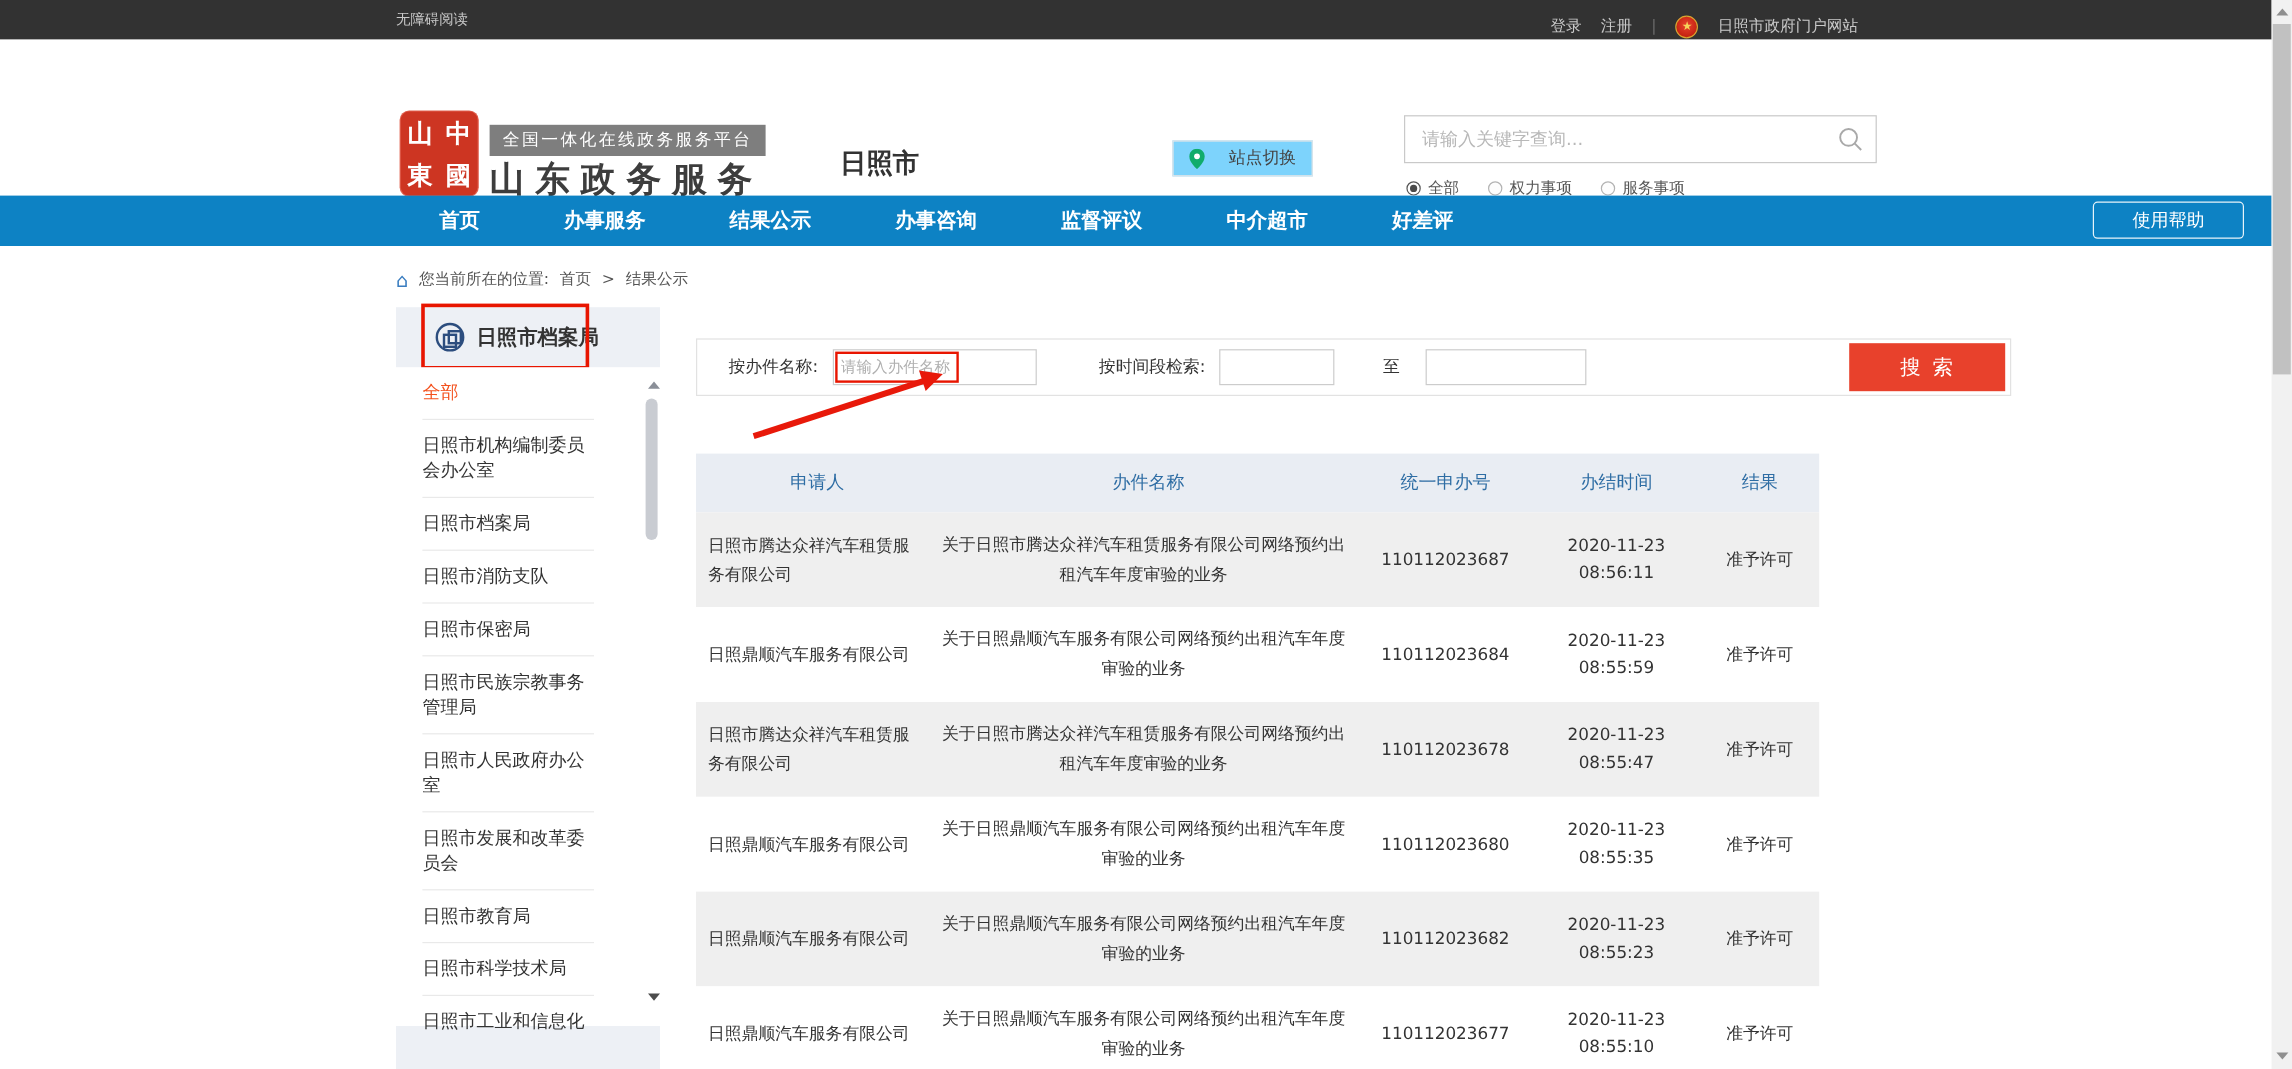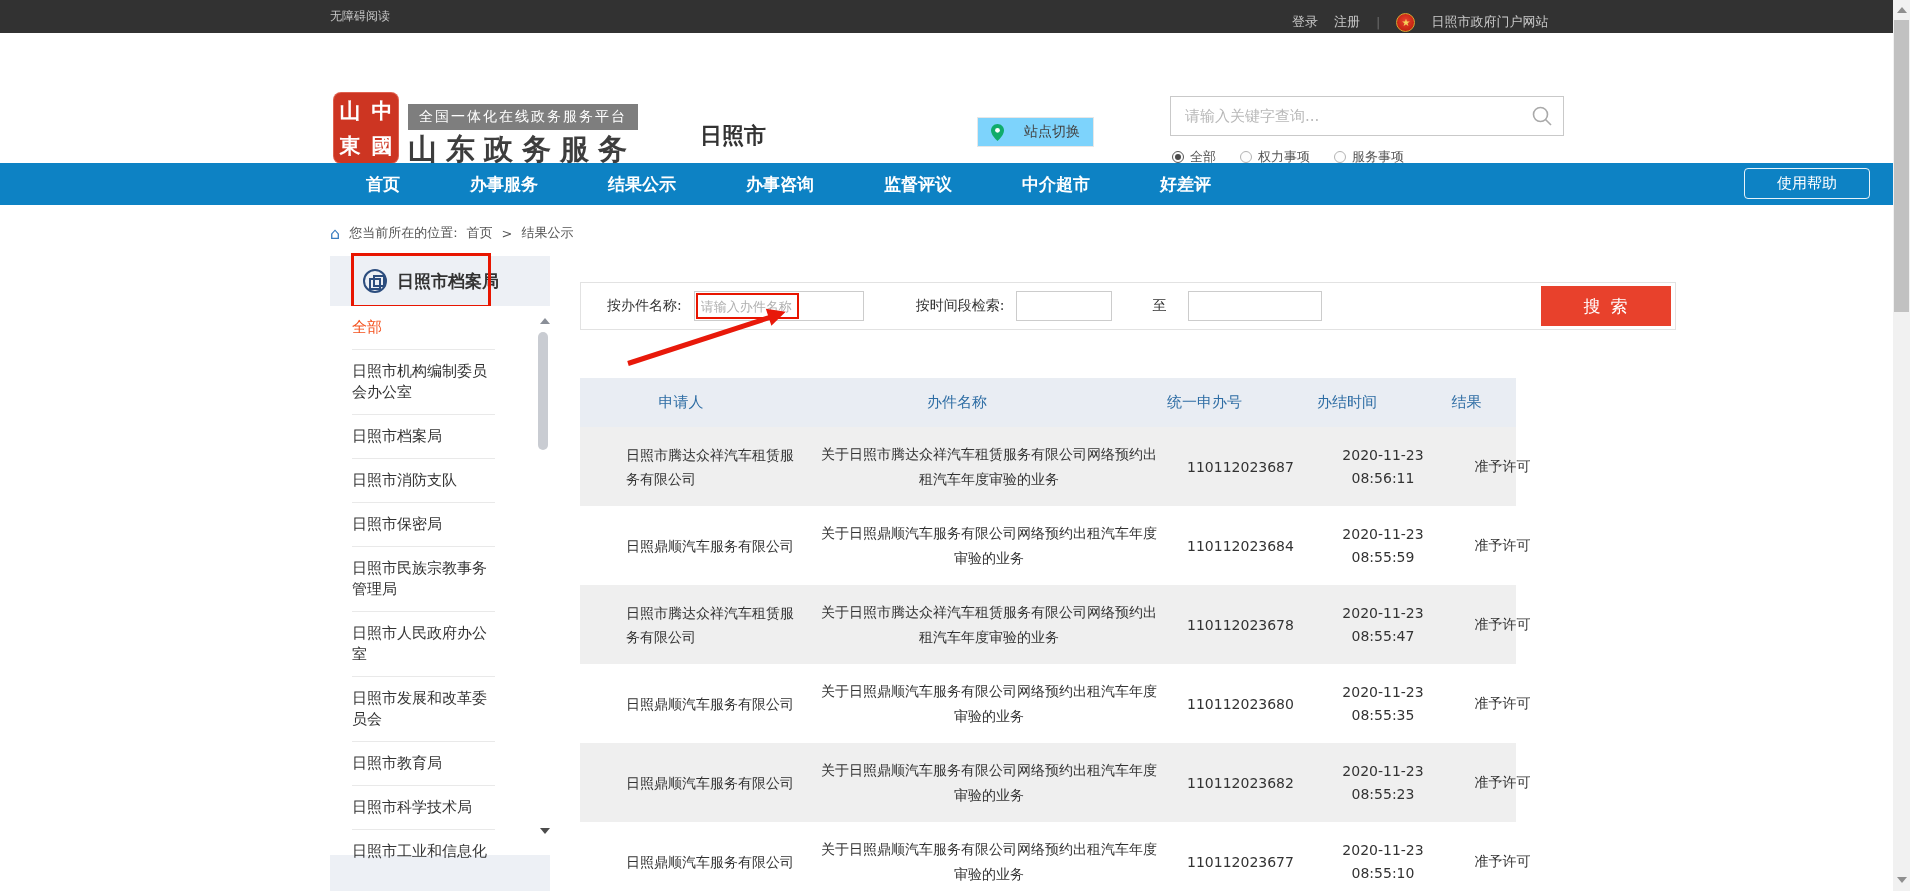--- a/index.html
+++ b/index.html
@@ -70,21 +70,21 @@
   .f-label2 { margin-left: 52px; }
   .date-from { width: 96px; margin-left: 12px; }
   .f-to { margin-left: 40px; }
   .date-to { width: 134px; margin-left: 22px; }
   .search-btn { position: absolute; right: 4px; top: 3px; width: 130px; height: 40px; background: #e8412c; border: none; color: #fff; font-size: 17px; letter-spacing: 10px; padding-left: 9px; cursor: pointer; font-family: "DejaVu Sans", sans-serif; }
   .arrow-anno { position: absolute; left: 48px; top: 79px; width: 150px; height: 5px; background: #e8190a; transform: rotate(-18deg); transform-origin: left center; pointer-events: none; }
   .arrow-anno::after { content: ''; position: absolute; right: -16px; top: -7px; width: 0; height: 0; border-left: 18px solid #e8190a; border-top: 9px solid transparent; border-bottom: 9px solid transparent; }
 
   .table { position: absolute; left: 0; top: 96px; width: 936px; }
   .t-head { display: grid; grid-template-columns: 202px 350px 145px 140px 99px; height: 49px; background: #e9edf3; color: #2e6da4; font-size: 15px; align-items: center; text-align: center; }
-  .t-rows .t-row { display: grid; grid-template-columns: 202px 350px 145px 140px 99px; min-height: 79px; align-items: center; font-size: 14px; color: #333; background: #fff; padding-left: 36px; }
+  .t-rows .t-row { display: grid; grid-template-columns: 202px 350px 145px 140px 99px; min-height: 79px; align-items: center; font-size: 14px; color: #333; background: #fff; }
   .t-rows .t-row:nth-child(odd) { background: #efefef; }
   .c-applicant { padding: 0 20px 0 10px; line-height: 24px; text-align: left; }
   .c-item { padding-right: 8px; line-height: 25px; text-align: center; }
   .c-id { text-align: center; }
   .c-time { text-align: center; line-height: 23px; }
   .c-result { text-align: center; }
 
   
   .page-sb { position: absolute; left: 1893px; top: 0; width: 17px; height: 891px; background: #f1f1f1; }
   .psb-up { position: absolute; left: 4px; top: 7px; width: 0; height: 0; border-left: 5px solid transparent; border-right: 5px solid transparent; border-bottom: 6px solid #8f8f8f; cursor: pointer; }

